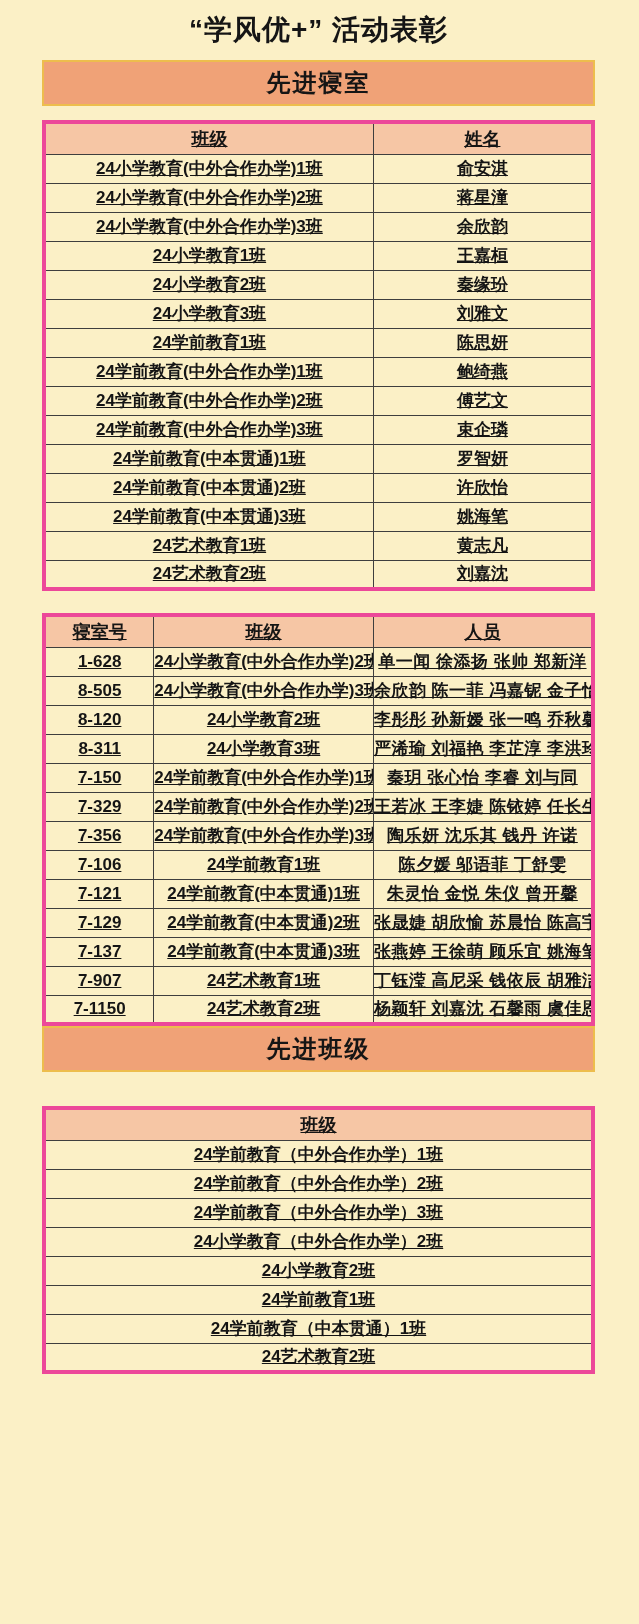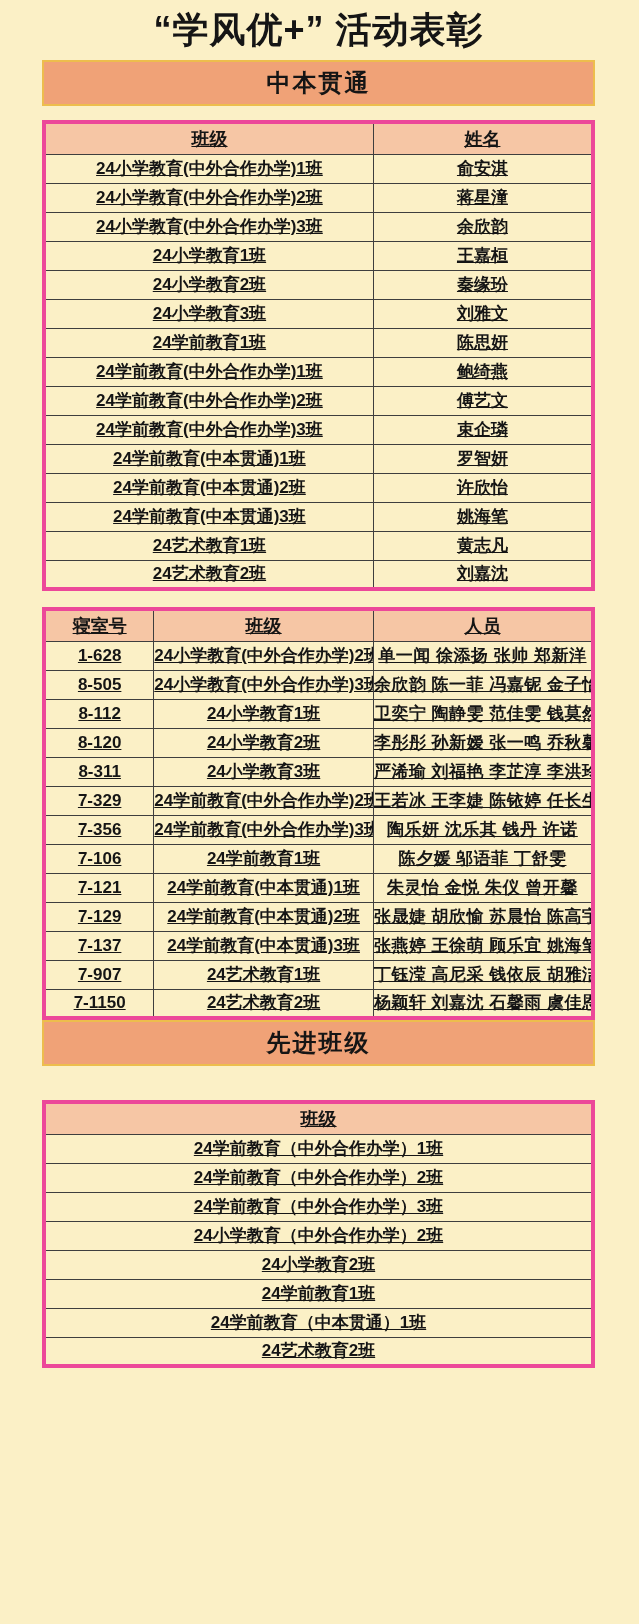--- a/index.html
+++ b/index.html
@@ -8,41 +8,41 @@
     width: 639px;
     height: 1624px;
     background: #fbf0c6;
     font-family: "Liberation Sans", "DejaVu Sans", sans-serif;
     color: #151515;
     overflow: hidden;
   }
   .content { padding: 10px 44px 0 42px; }
   .page-title {
     text-align: center;
-    font-size: 36px;
+    font-size: 28px;
     font-weight: bold;
     line-height: 40px;
     letter-spacing: 1px;
   }
   .section-banner {
     height: 46px;
     background: #f0a277;
     border: 2px solid #edbd4d;
     display: flex;
     align-items: center;
     justify-content: center;
     font-size: 24px;
     font-weight: bold;
     letter-spacing: 2px;
   }
   .banner-individual { margin-top: 10px; }
   .banner-dorm { margin-top: 60px; }
   .banner-class { }
   .table-wrap-individual { margin-top: 14px; }
-  .table-wrap-dorm { margin-top: 16px; }
+  .table-wrap-dorm { margin-top: 22px; }
   .table-wrap-class { margin-top: 34px; }
   table.award-table {
     width: 100%;
     border-collapse: collapse;
     table-layout: fixed;
   }
   table.award-table th, table.award-table td {
     border: 1px solid #3e3e3e;
     text-align: center;
     vertical-align: middle;
@@ -67,21 +67,21 @@
 </style>
 </head>
 <body>
 
 <div class="page">
   <div class="content">
 
     <div class="page-title">“学风优+” 活动表彰</div>
 
     <div class="section-banner banner-individual">
-      <span>中本贯通</span>
+      <span>先进寝室</span>
     </div>
     <div class="table-wrap-individual">
         <table class="award-table">
           <colgroup>
             <col style="width: 60%;">
             <col style="width: 40%;">
           </colgroup>
           <thead>
             <tr>
               <th>班级</th>
@@ -172,33 +172,33 @@
               <td class="cell-room">1-628</td>
               <td class="cell-class-sm">24小学教育(中外合作办学)2班</td>
               <td class="cell-members">单一闻 徐添扬 张帅 郑新洋</td>
             </tr>
             <tr>
               <td class="cell-room">8-505</td>
               <td class="cell-class-sm">24小学教育(中外合作办学)3班</td>
               <td class="cell-members">余欣韵 陈一菲 冯嘉铌 金子怡</td>
             </tr>
             <tr>
-              <td class="cell-room">8-112</td>
-              <td class="cell-class-sm">24小学教育1班</td>
-              <td class="cell-members">卫奕宁 陶静雯 范佳雯 钱莫然</td>
-            </tr>
-            <tr>
               <td class="cell-room">8-120</td>
               <td class="cell-class-sm">24小学教育2班</td>
               <td class="cell-members">李彤彤 孙新嫒 张一鸣 乔秋馨</td>
             </tr>
             <tr>
               <td class="cell-room">8-311</td>
               <td class="cell-class-sm">24小学教育3班</td>
               <td class="cell-members">严浠瑜 刘福艳 李芷淳 李洪玲</td>
+            </tr>
+            <tr>
+              <td class="cell-room">7-150</td>
+              <td class="cell-class-sm">24学前教育(中外合作办学)1班</td>
+              <td class="cell-members">秦玥 张心怡 李睿 刘与同</td>
             </tr>
             <tr>
               <td class="cell-room">7-329</td>
               <td class="cell-class-sm">24学前教育(中外合作办学)2班</td>
               <td class="cell-members">王若冰 王李婕 陈铱婷 任长生</td>
             </tr>
             <tr>
               <td class="cell-room">7-356</td>
               <td class="cell-class-sm">24学前教育(中外合作办学)3班</td>
               <td class="cell-members">陶乐妍 沈乐其 钱丹 许诺</td>

